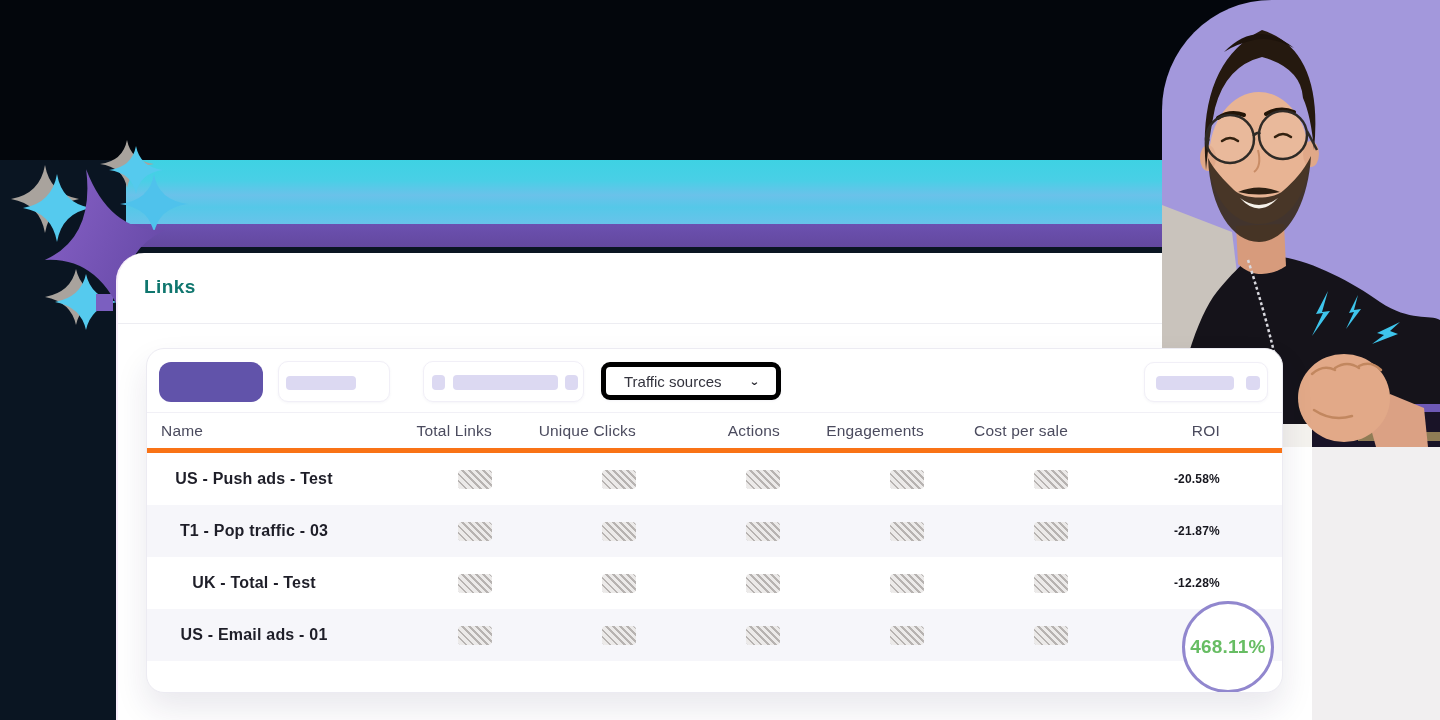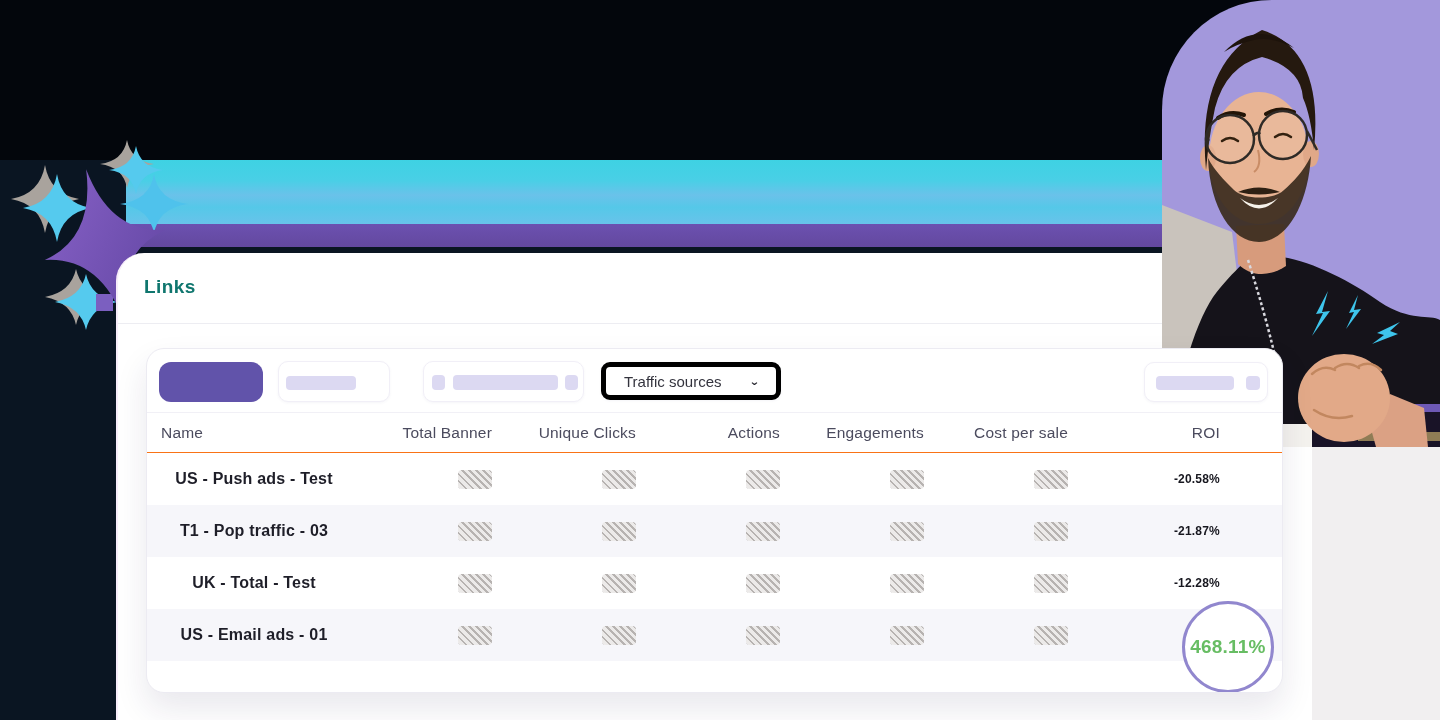--- a/index.html
+++ b/index.html
@@ -48,21 +48,21 @@
   .select { position:absolute; left:454px; top:13px; width:180px; height:38px; background:#fff;
     border:5px solid #000000; border-radius:9px; display:flex; align-items:center;
     justify-content:space-between; padding:0 16px 0 18px; cursor:pointer;
     box-shadow:0 1px 3px rgba(60,50,110,.05); }
   .select-label { font-size:15px; color:#33333D; }
   .chevron { font-size:13px; color:#25252E; font-weight:700; transform:scaleY(.8); }
 
   
   .thead, .trow { display:grid; grid-template-columns:200px 145px 144px 144px 144px 144px 184px;
     align-items:center; }
-  .thead { position:absolute; left:0; top:64px; width:100%; height:40px; border-bottom:1px solid #f97316; }
+  .thead { position:absolute; left:0; top:64px; width:100%; height:40px; border-bottom:5px solid #f97316; }
   .th { font-size:15.5px; color:#4B4B5E; text-align:right; letter-spacing:.2px; }
   .th:first-child { text-align:left; padding-left:14px; }
   .tbody { position:absolute; left:0; top:104px; width:100%; }
   .trow { height:52px; }
   .trow.striped { background:#F6F6FA; }
   .td { text-align:right; }
   .td-name { text-align:center; padding-left:14px; font-size:16px; font-weight:700;
     color:#1E1E28; letter-spacing:.2px; }
   .td-roi { font-size:12px; font-weight:700; color:#17171F; letter-spacing:.2px; }
   .hatch { display:inline-block; width:34px; height:19px; border-radius:4px; vertical-align:middle;
@@ -184,21 +184,21 @@
       <span class="chevron">⌄</span>
     </div>
     <div class="skel-box skel-box3">
       <span class="skel-bar" style="left:11px;top:13px;width:78px;height:14px;"></span>
       <span class="skel-sq" style="left:101px;top:13px;width:14px;height:14px;"></span>
     </div>
   </div>
 
   <div class="thead">
     <div class="th">Name</div>
-    <div class="th">Total Banner</div>
+    <div class="th">Total Links</div>
     <div class="th">Unique Clicks</div>
     <div class="th">Actions</div>
     <div class="th">Engagements</div>
     <div class="th">Cost per sale</div>
     <div class="th" style="padding-right:32px;">ROI</div>
   </div>
 
   <div class="tbody">
 
     <div class="trow">

